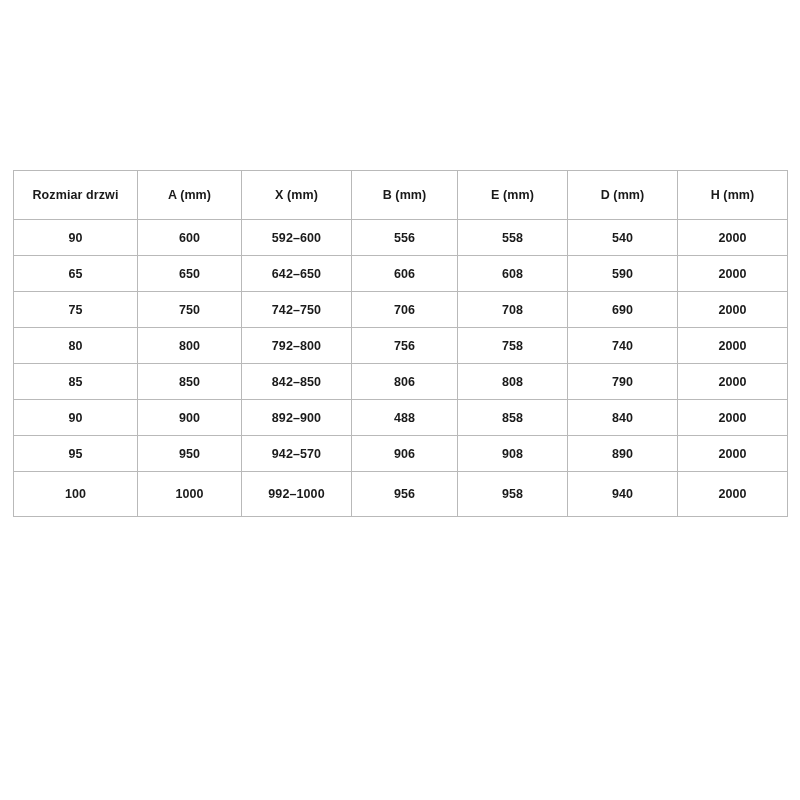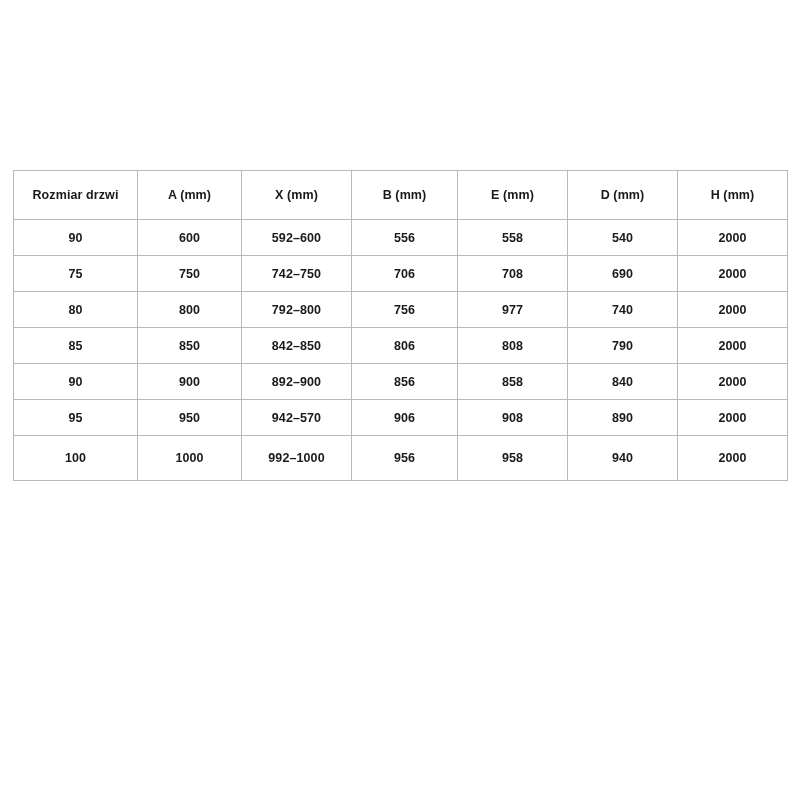--- a/index.html
+++ b/index.html
@@ -88,51 +88,60 @@
         <tr>
           <td>90</td>
           <td>600</td>
           <td>592–600</td>
           <td>556</td>
           <td>558</td>
           <td>540</td>
           <td>2000</td>
         </tr>
         <tr>
+          <td>65</td>
+          <td>650</td>
+          <td>642–650</td>
+          <td>606</td>
+          <td>608</td>
+          <td>590</td>
+          <td>2000</td>
+        </tr>
+        <tr>
           <td>75</td>
           <td>750</td>
           <td>742–750</td>
           <td>706</td>
           <td>708</td>
           <td>690</td>
           <td>2000</td>
         </tr>
         <tr>
           <td>80</td>
           <td>800</td>
           <td>792–800</td>
           <td>756</td>
-          <td>977</td>
+          <td>758</td>
           <td>740</td>
           <td>2000</td>
         </tr>
         <tr>
           <td>85</td>
           <td>850</td>
           <td>842–850</td>
           <td>806</td>
           <td>808</td>
           <td>790</td>
           <td>2000</td>
         </tr>
         <tr>
           <td>90</td>
           <td>900</td>
           <td>892–900</td>
-          <td>856</td>
+          <td>488</td>
           <td>858</td>
           <td>840</td>
           <td>2000</td>
         </tr>
         <tr>
           <td>95</td>
           <td>950</td>
           <td>942–570</td>
           <td>906</td>
           <td>908</td>

